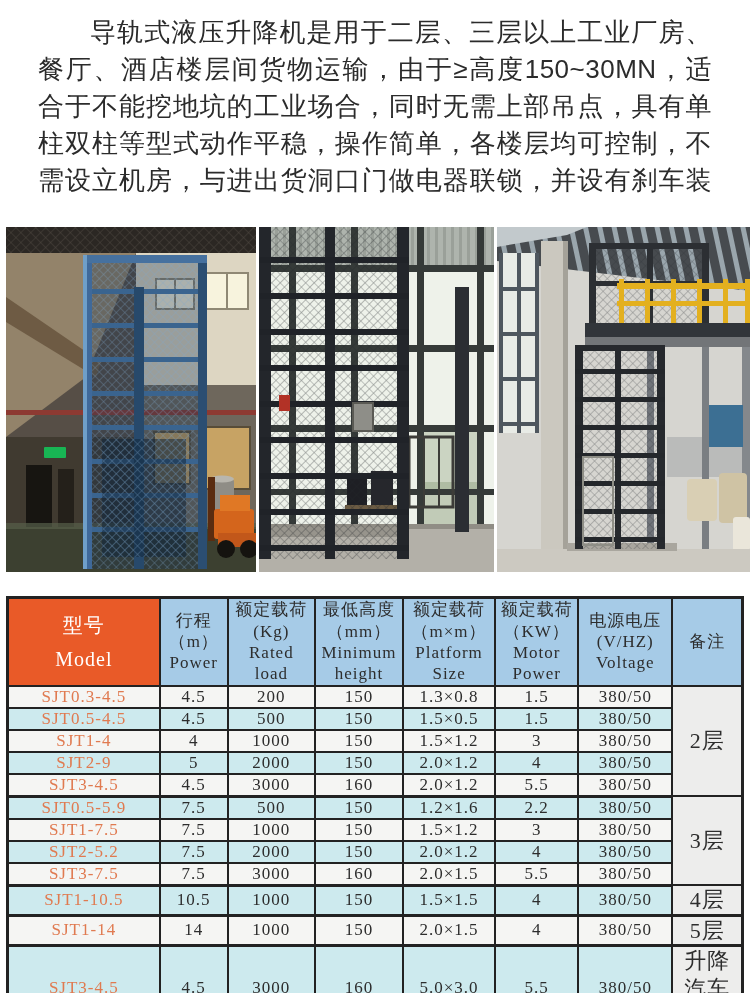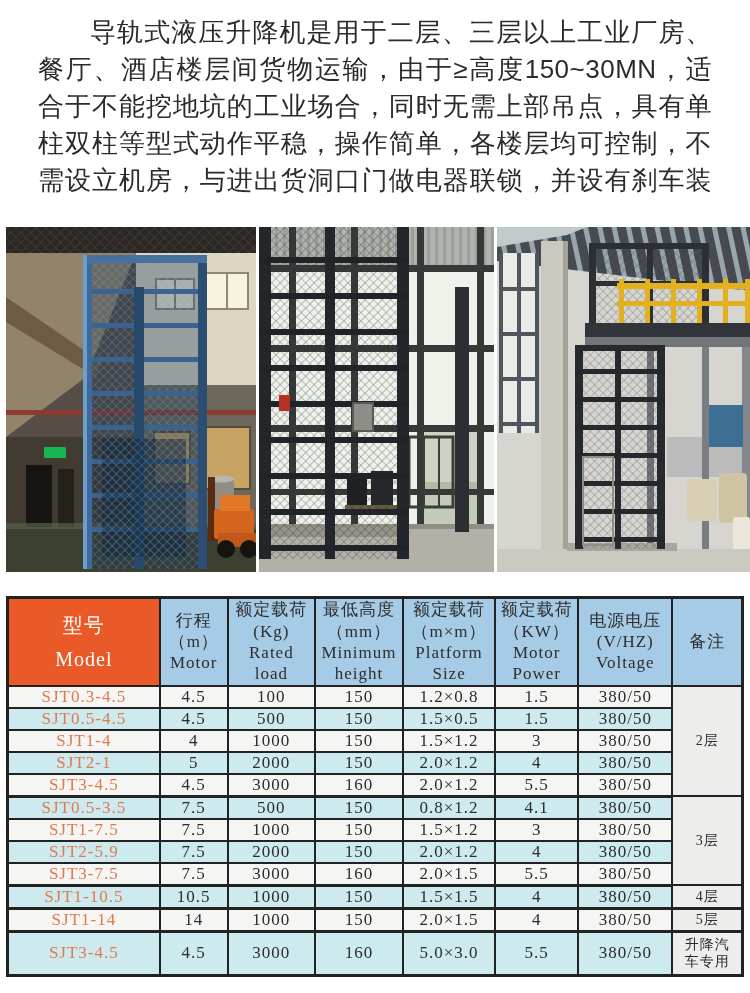--- a/index.html
+++ b/index.html
@@ -32,21 +32,21 @@
     padding:0;letter-spacing:1px;overflow:hidden;
   }
   .spec thead tr{height:88px;background:var(--header-blue);}
   .spec th{font-weight:normal;font-size:17px;line-height:1.25;white-space:pre-line;}
   .spec th.model-head{background:var(--accent-orange);color:#ffffff;font-size:20px;line-height:1.7;}
   .spec tbody tr{height:22px;font-family:Liberation Serif, serif;}
   .spec tbody tr:last-child{height:44px;}
   .spec tbody td{font-size:17px;background:var(--row-white);}
   .spec tbody tr.stripe td{background:var(--row-cyan);}
   .spec tbody td.model{color:var(--model-text);}
-  .spec tbody td.remark{background:var(--remark-gray) !important;font-size:14px;line-height:1.25;padding:0 4px;}
+  .spec tbody td.remark{background:var(--remark-gray) !important;font-size:22px;line-height:1.25;padding:0 4px;}
   .spec tbody tr.group-end td{border-bottom-width:3px;}
 </style>
 </head>
 <body>
 
 <div class="page">
 
   <p class="intro">导轨式液压升降机是用于二层、三层以上工业厂房、餐厅、酒店楼层间货物运输，由于≥高度150~30MN，适合于不能挖地坑的工业场合，同时无需上部吊点，具有单柱双柱等型式动作平稳，操作简单，各楼层均可控制，不需设立机房，与进出货洞口门做电器联锁，并设有刹车装置，让楼层间货物运输更经济、安全可靠。</p>
 
   <div class="photos">
@@ -258,21 +258,21 @@
         <col style="width:83px">
         <col style="width:94px">
         <col style="width:70px">
     </colgroup>
     <thead>
       <tr>
         <th class="model-head">型号
 Model</th>
         <th>行程
 （m）
-Motor</th>
+Power</th>
         <th>额定载荷
 (Kg)
 Rated
 load</th>
         <th>最低高度
 （mm）
 Minimum
 height</th>
         <th>额定载荷
 （m×m）
@@ -285,23 +285,23 @@
         <th>电源电压
 (V/HZ)
 Voltage</th>
         <th>备注</th>
       </tr>
     </thead>
     <tbody id="spec-body">
         <tr>
           <td class="model">SJT0.3-4.5</td>
           <td>4.5</td>
-          <td>100</td>
-          <td>150</td>
-          <td>1.2×0.8</td>
+          <td>200</td>
+          <td>150</td>
+          <td>1.3×0.8</td>
           <td>1.5</td>
           <td>380/50</td>
           <td rowspan="5" class="remark">2层</td>
         </tr>
         <tr class="stripe">
           <td class="model">SJT0.5-4.5</td>
           <td>4.5</td>
           <td>500</td>
           <td>150</td>
           <td>1.5×0.5</td>
@@ -311,58 +311,58 @@
         <tr>
           <td class="model">SJT1-4</td>
           <td>4</td>
           <td>1000</td>
           <td>150</td>
           <td>1.5×1.2</td>
           <td>3</td>
           <td>380/50</td>
         </tr>
         <tr class="stripe">
-          <td class="model">SJT2-1</td>
+          <td class="model">SJT2-9</td>
           <td>5</td>
           <td>2000</td>
           <td>150</td>
           <td>2.0×1.2</td>
           <td>4</td>
           <td>380/50</td>
         </tr>
         <tr class="group-end">
           <td class="model">SJT3-4.5</td>
           <td>4.5</td>
           <td>3000</td>
           <td>160</td>
           <td>2.0×1.2</td>
           <td>5.5</td>
           <td>380/50</td>
         </tr>
         <tr class="stripe">
-          <td class="model">SJT0.5-3.5</td>
+          <td class="model">SJT0.5-5.9</td>
           <td>7.5</td>
           <td>500</td>
           <td>150</td>
-          <td>0.8×1.2</td>
-          <td>4.1</td>
+          <td>1.2×1.6</td>
+          <td>2.2</td>
           <td>380/50</td>
           <td rowspan="4" class="remark">3层</td>
         </tr>
         <tr>
           <td class="model">SJT1-7.5</td>
           <td>7.5</td>
           <td>1000</td>
           <td>150</td>
           <td>1.5×1.2</td>
           <td>3</td>
           <td>380/50</td>
         </tr>
         <tr class="stripe">
-          <td class="model">SJT2-5.9</td>
+          <td class="model">SJT2-5.2</td>
           <td>7.5</td>
           <td>2000</td>
           <td>150</td>
           <td>2.0×1.2</td>
           <td>4</td>
           <td>380/50</td>
         </tr>
         <tr class="group-end">
           <td class="model">SJT3-7.5</td>
           <td>7.5</td>

